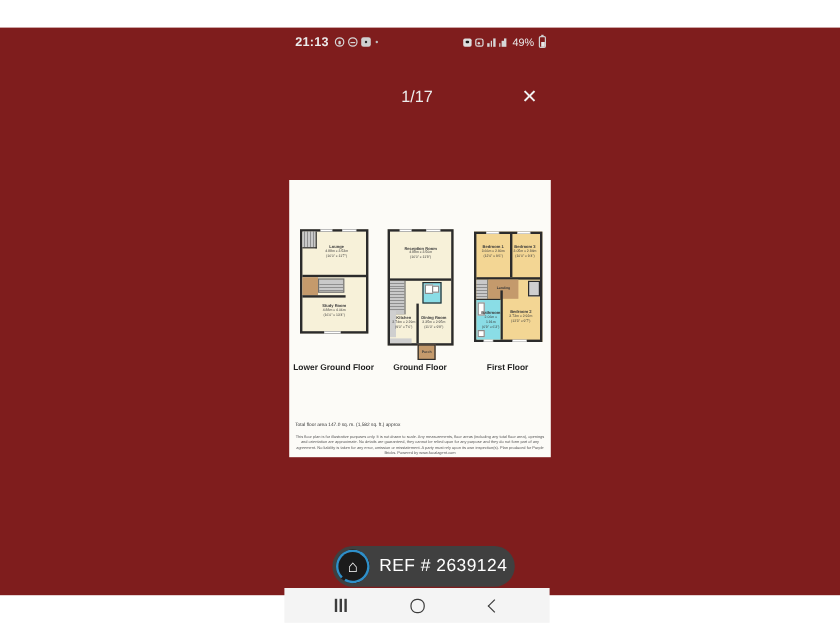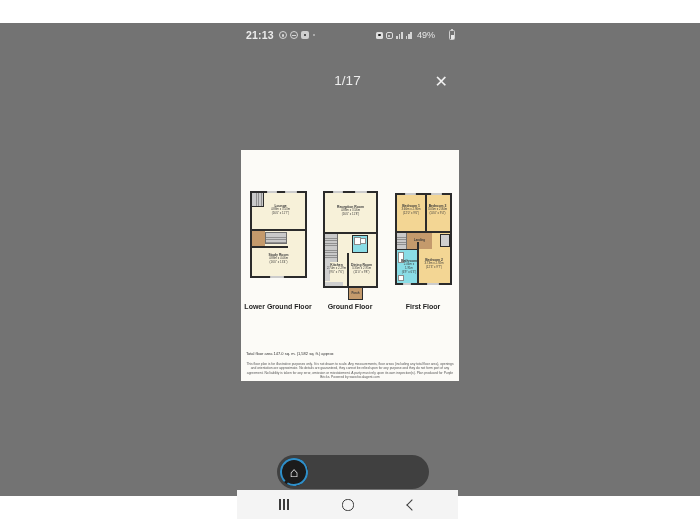--- a/index.html
+++ b/index.html
@@ -1,19 +1,19 @@
 <!DOCTYPE html>
 <html><head>
 <meta charset="utf-8">
 <style>
   html,body{margin:0;padding:0;background:#ffffff;}
   .stage{position:relative;width:700px;height:525px;background:#ffffff;overflow:hidden;
          font-family:"Liberation Sans","DejaVu Sans",sans-serif;}
   
-  .capture{position:absolute;left:0;top:23px;width:700px;height:473px;background:#737373;}
+  .capture{position:absolute;left:0;top:23px;width:700px;height:473px;background:#7f1d1d;}
 
   
   .statusbar{position:absolute;left:237px;top:3px;width:221px;height:18px;display:flex;
              justify-content:space-between;align-items:center;padding:0 3px 0 9px;box-sizing:border-box;}
   .sb-left,.sb-right{display:flex;align-items:center;gap:3px;}
   .sb-time{color:#ececec;font-size:10.5px;font-weight:bold;letter-spacing:.2px;margin-right:2px;}
   .ico-circle{width:8px;height:8px;border:1.1px solid #d6d6d6;border-radius:50%;box-sizing:border-box;position:relative;}
   .ico-circle .dot{position:absolute;left:2.4px;top:2.4px;width:2.2px;height:2.2px;background:#d6d6d6;border-radius:50%;}
   .ico-circle .bar{position:absolute;left:1.6px;top:3.1px;width:4px;height:1.2px;background:#d6d6d6;}
   .ico-square{width:8px;height:8px;background:#d0d0d0;border-radius:2px;position:relative;}
@@ -21,21 +21,21 @@
   .ico-tinydot{width:2.5px;height:2.5px;background:#bdbdbd;border-radius:50%;margin-left:1px;}
   .ico-shot{width:7px;height:7px;background:#dedede;border-radius:1.5px;position:relative;}
   .ico-shot .dot{position:absolute;left:2.2px;top:2.2px;width:2.4px;height:2.4px;background:#1c1c1c;border-radius:50%;}
   .ico-call{width:7px;height:7px;border:1px solid #dedede;border-radius:2px;box-sizing:border-box;position:relative;}
   .ico-call .dot{position:absolute;left:1px;bottom:1px;width:2px;height:2px;background:#dedede;border-radius:50%;}
   .ico-signal{display:flex;align-items:flex-end;gap:.8px;height:8px;}
   .ico-signal i{display:block;width:1.6px;background:#d6d6d6;}
   .ico-signal i:nth-child(1){height:3px;}
   .ico-signal i:nth-child(2){height:5px;}
   .ico-signal i:nth-child(3){height:7.5px;}
-  .sb-batt-pct{color:#e8e8e8;font-size:9px;margin:0 11px 0 2px;}
+  .sb-batt-pct{color:#e8e8e8;font-size:9px;margin:0 1px 0 2px;}
   .ico-batt{width:6px;height:10px;border:1px solid #cfcfcf;border-radius:1.5px;position:relative;box-sizing:border-box;}
   .ico-batt .nub{position:absolute;left:1px;top:-2px;width:2.4px;height:1.2px;background:#cfcfcf;}
   .ico-batt .fill{position:absolute;left:.5px;right:.5px;bottom:.5px;height:4px;background:#e8e8e8;}
 
   
   .vheader{position:absolute;left:237px;top:46px;width:221px;height:28px;}
   .page-indicator{position:absolute;left:0;right:0;top:4px;text-align:center;color:#ededed;font-size:13.5px;}
   .close-btn{position:absolute;right:10px;top:2px;color:#f2f2f2;font-size:16px;font-weight:300;cursor:pointer;line-height:22px;}
 
   
@@ -229,20 +229,21 @@
       <div class="total-area">Total floor area 147.0 sq. m. (1,582 sq. ft.) approx</div>
       <div class="disclaimer">This floor plan is for illustrative purposes only. It is not drawn to scale. Any measurements, floor areas (including any total floor area), openings and orientation are approximate. No details are guaranteed, they cannot be relied upon for any purpose and they do not form part of any agreement. No liability is taken for any error, omission or misstatement. A party must rely upon its own inspection(s). Plan produced for Purple Bricks. Powered by www.focalagent.com</div>
     </div>
 
     <div class="ref-badge">
       <div class="ref-logo">
         <div class="arc"></div>
         <div class="arc arc2"></div>
         <div class="house">⌂</div>
       </div>
+      <div class="ref-text">REF # 2639124</div>
     </div>
 
     <div class="navbar">
       <div class="nav-recents">
           <i></i>
           <i></i>
           <i></i>
         </div>
       <div class="nav-home"></div>
       <div class="nav-back"></div>

